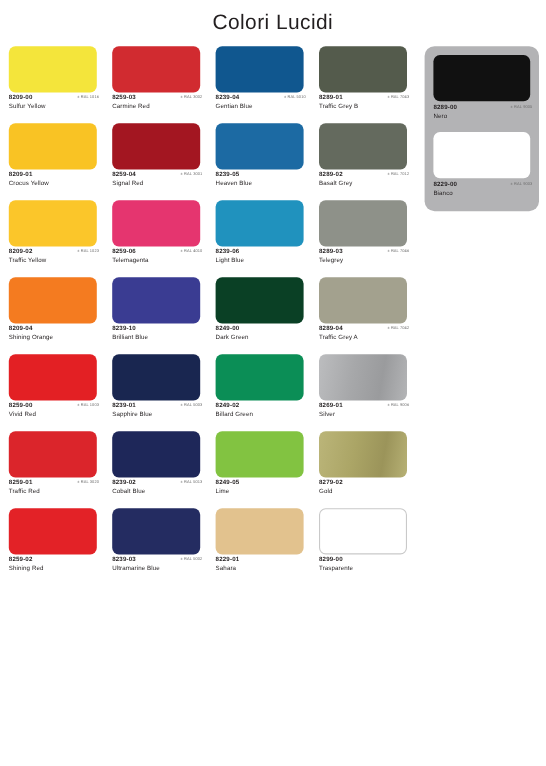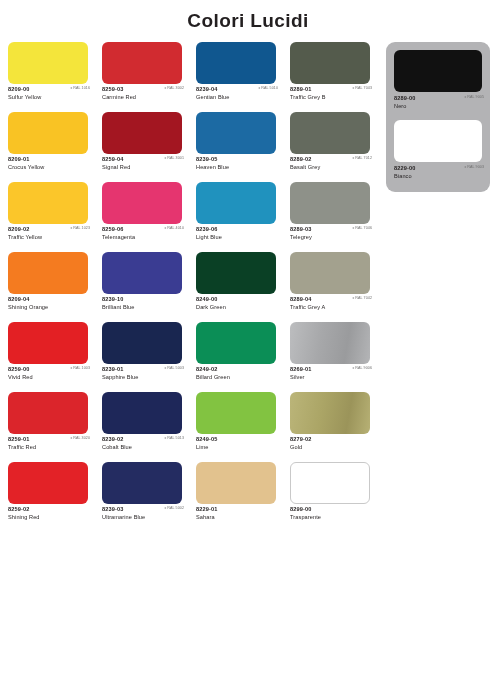--- a/index.html
+++ b/index.html
@@ -20,21 +20,21 @@
     width: 496px;
     height: 696px;
   }
   .page-title {
     position: absolute;
     top: 10px;
     left: 0;
     width: 496px;
     text-align: center;
     font-size: 19px;
-    font-weight: 700;
+    font-weight: 400;
     letter-spacing: 0.4px;
     color: #231f20;
   }
 
   
   .grid {
     position: absolute;
     left: 8px;
     top: 42px;
     width: 376px;

